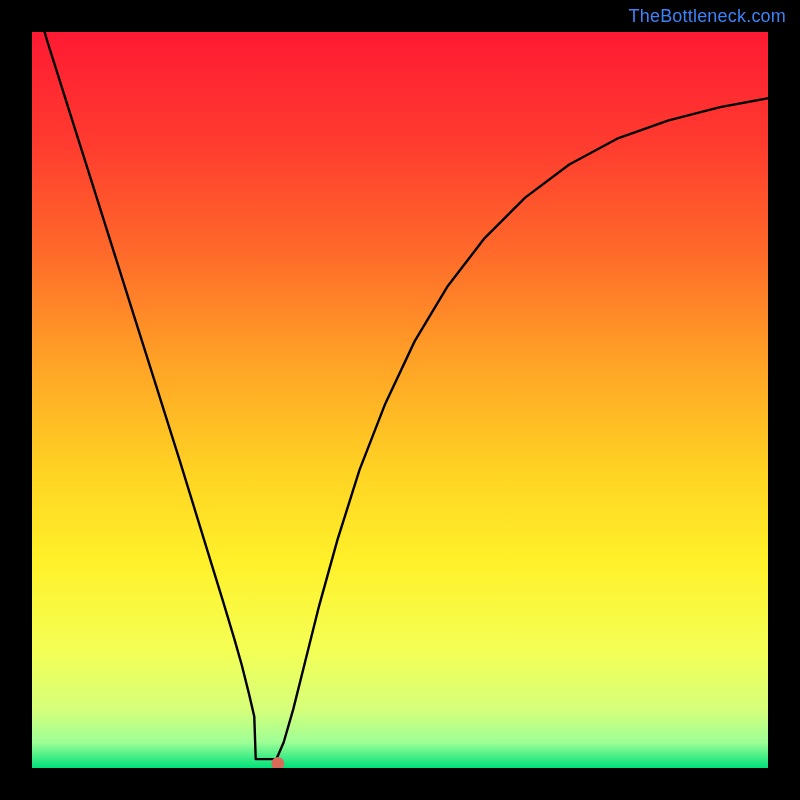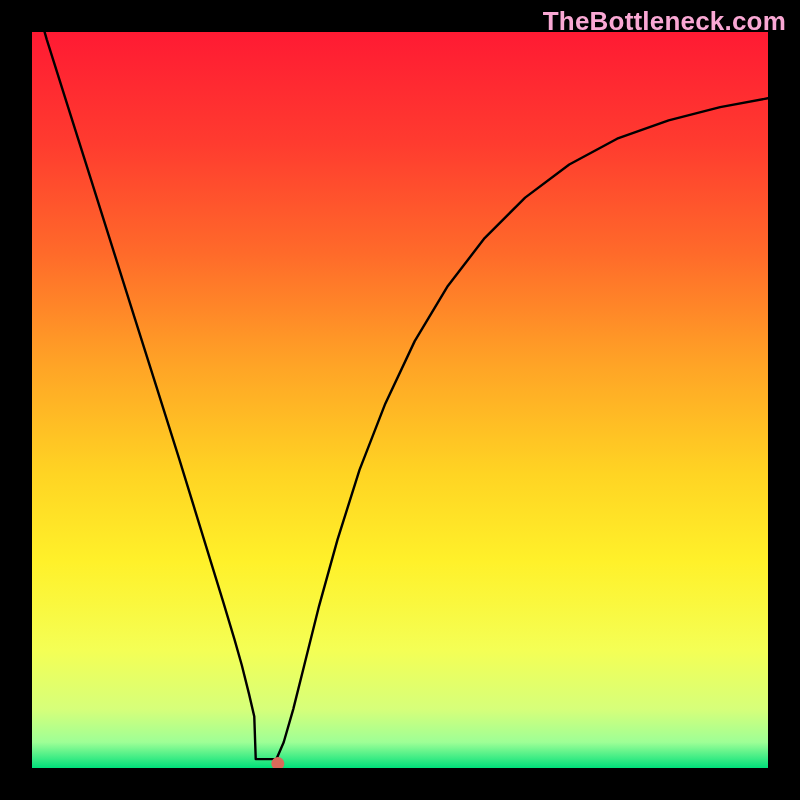--- a/index.html
+++ b/index.html
@@ -16,23 +16,23 @@
     left: 32px;
     top: 32px;
     width: 736px;
     height: 736px;
     background: #000;
   }
   .watermark {
     position: absolute;
     top: 6px;
     right: 14px;
-    color: #f9a8d4;
-    font-size: 26px;
-    font-weight: 700;
+    color: #3b82f6;
+    font-size: 18px;
+    font-weight: 400;
     letter-spacing: 0.2px;
   }
   svg {
     display: block;
   }
 </style>
 </head>
 <body>
 
 <div class="watermark">TheBottleneck.com</div>

